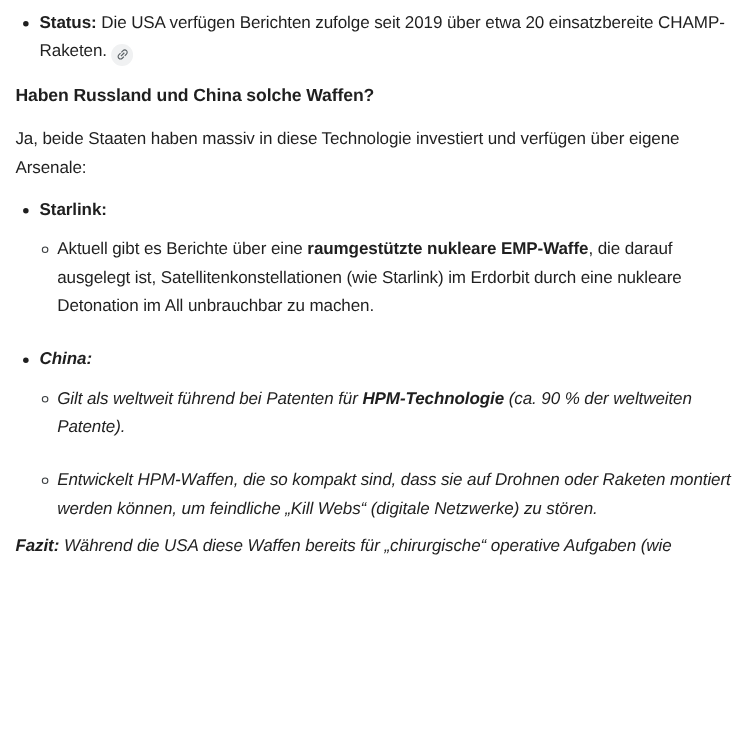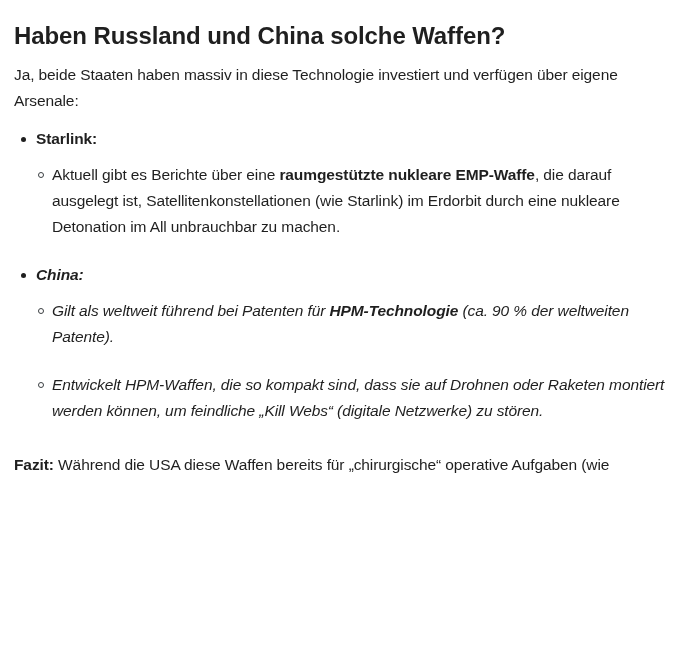--- a/index.html
+++ b/index.html
@@ -45,29 +45,29 @@
     top: 10px;
     width: 4px;
     height: 4px;
     border-radius: 50%;
     background: transparent;
     border: 1.5px solid #3c4043;
   }
   li + li { margin-top: 22px; font-style: italic; }
 
   h2 {
-    font-size: 24px;
+    font-size: 16px;
     line-height: 28px;
     font-weight: 700;
     margin: 14px 0 12px 0;
     letter-spacing: -0.1px;
   }
   p { margin: 12px 0 12px 0; }
   .intro { margin: 0 0 12px 0; }
-  .fazit { margin: 28px 0 0 0; }
+  .fazit { margin: 8px 0 0 0; font-style: italic; }
 
   
   .chip {
     display: inline-flex;
     align-items: center;
     justify-content: center;
     width: 20px;
     height: 20px;
     border-radius: 50%;
     background: #f0f1f2;
@@ -80,20 +80,29 @@
     height: 13px;
     fill: #5b6165;
     transform: rotate(-45deg);
   }
 </style>
 </head>
 <body>
 
 <div class="content">
 
+  <ul class="l1">
+    <li>
+      <strong>Status:</strong><span> Die USA verfügen Berichten zufolge seit 2019 über etwa 20 einsatzbereite CHAMP-Raketen.</span><span class="chip">
+          <svg viewBox="0 0 24 24">
+            <path d="M3.9 12c0-1.71 1.39-3.1 3.1-3.1h4V7H7c-2.76 0-5 2.24-5 5s2.24 5 5 5h4v-1.9H7c-1.71 0-3.1-1.39-3.1-3.1zM8 13h8v-2H8v2zm9-6h-4v1.9h4c1.71 0 3.1 1.39 3.1 3.1s-1.39 3.1-3.1 3.1h-4V17h4c2.76 0 5-2.24 5-5s-2.24-5-5-5z"></path>
+          </svg>
+        </span>
+    </li>
+  </ul>
 
   <h2>Haben Russland und China solche Waffen?</h2>
 
   <p class="intro">Ja, beide Staaten haben massiv in diese Technologie investiert und verfügen über eigene Arsenale:</p>
 
   <ul class="l1">
     <li>
       <strong>Starlink:</strong>
       <ul class="l2">
         <li>

